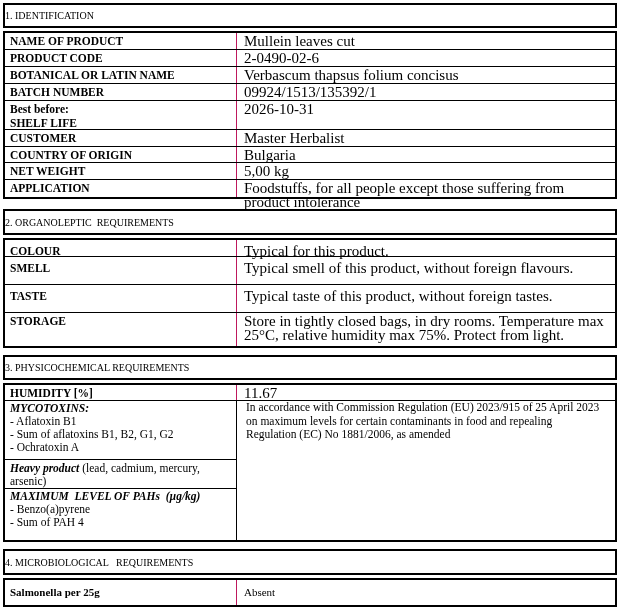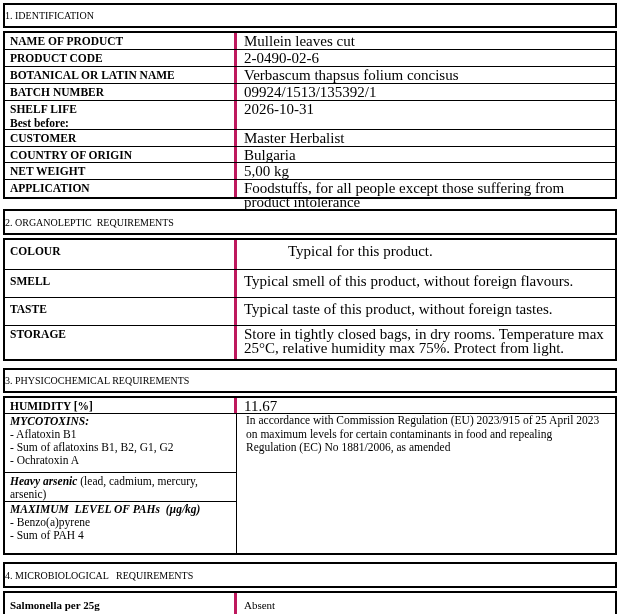--- a/index.html
+++ b/index.html
@@ -25,36 +25,36 @@
   .sec-hdr span { white-space: pre-wrap; }
   .hdr26 { height: 26px; }
 
   
   .tbl { border: 2px solid #000; }
   .row { display: flex; border-bottom: 1px solid #000; }
   .row:last-child { border-bottom: none; }
   .lbl {
     width: 232px;
     flex: 0 0 232px;
-    border-right: 3px solid #be185d;
+    border-right: 1px solid #be185d;
     padding: 2px 4px 0 5px;
     font-weight: bold;
     font-size: 11.5px;
     line-height: 13.5px;
   }
   .val {
     flex: 1 1 auto;
     padding: 2px 10px 0 7px;
     font-size: 15px;
     line-height: 13.5px;
   }
   .h16 { height: 16px; }
   .h17 { height: 17px; }
   .h29 { height: 29px; }
-  .h30 { height: 30px; gap: 44px; }
+  .h30 { height: 17px; }
   .h28 { height: 28px; }
   .h33 { height: 33px; }
 
   .mb10 { margin-bottom: 10px; }
   .mb7  { margin-bottom: 7px; }
 
   
   .pad5 { padding-top: 5px; }
 
   
@@ -109,22 +109,22 @@
     <div class="row h17">
       <div class="lbl">BOTANICAL OR LATIN NAME</div>
       <div class="val">Verbascum thapsus folium concisus</div>
     </div>
     <div class="row h17">
       <div class="lbl">BATCH NUMBER</div>
       <div class="val">09924/1513/135392/1</div>
     </div>
     <div class="row h29">
       <div class="lbl">
+        <div>Best before:</div>
         <div>SHELF LIFE</div>
-        <div>Best before:</div>
       </div>
       <div class="val">2026-10-31</div>
     </div>
     <div class="row h17">
       <div class="lbl">CUSTOMER</div>
       <div class="val">Master Herbalist</div>
     </div>
     <div class="row h16">
       <div class="lbl">COUNTRY OF ORIGIN</div>
       <div class="val">Bulgaria</div>
@@ -171,21 +171,21 @@
     </div>
     <div class="row-complex">
       <div class="left-stack">
         <div class="left-cell cell-h59">
           <div class="bold">MYCOTOXINS:</div>
           <div class="list-item">- Aflatoxin B1</div>
           <div class="list-item">- Sum of aflatoxins B1, B2, G1, G2</div>
           <div class="list-item">- Ochratoxin A</div>
         </div>
         <div class="left-cell cell-h29">
-          <div><span class="bold">Heavy arsenic</span><span> (lead, cadmium, mercury, arsenic)</span></div>
+          <div><span class="bold">Heavy product</span><span> (lead, cadmium, mercury, arsenic)</span></div>
         </div>
         <div class="left-cell">
           <div class="bold" style="white-space:pre-wrap;">MAXIMUM  LEVEL OF PAHs  (µg/kg)</div>
           <div class="list-item">- Benzo(a)pyrene</div>
           <div class="list-item">- Sum of PAH 4</div>
         </div>
       </div>
       <div class="right-merged">
         <div>In accordance with Commission Regulation (EU) 2023/915 of 25 April 2023 on maximum levels for certain contaminants in food and repealing Regulation (EC) No 1881/2006, as amended</div>
       </div>

